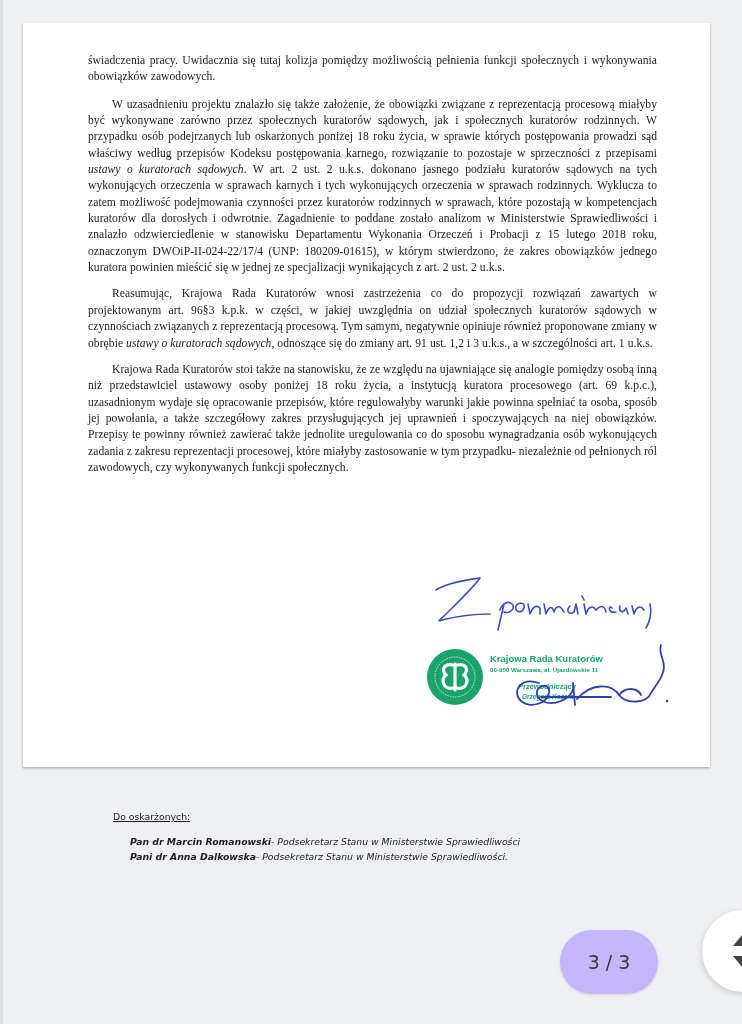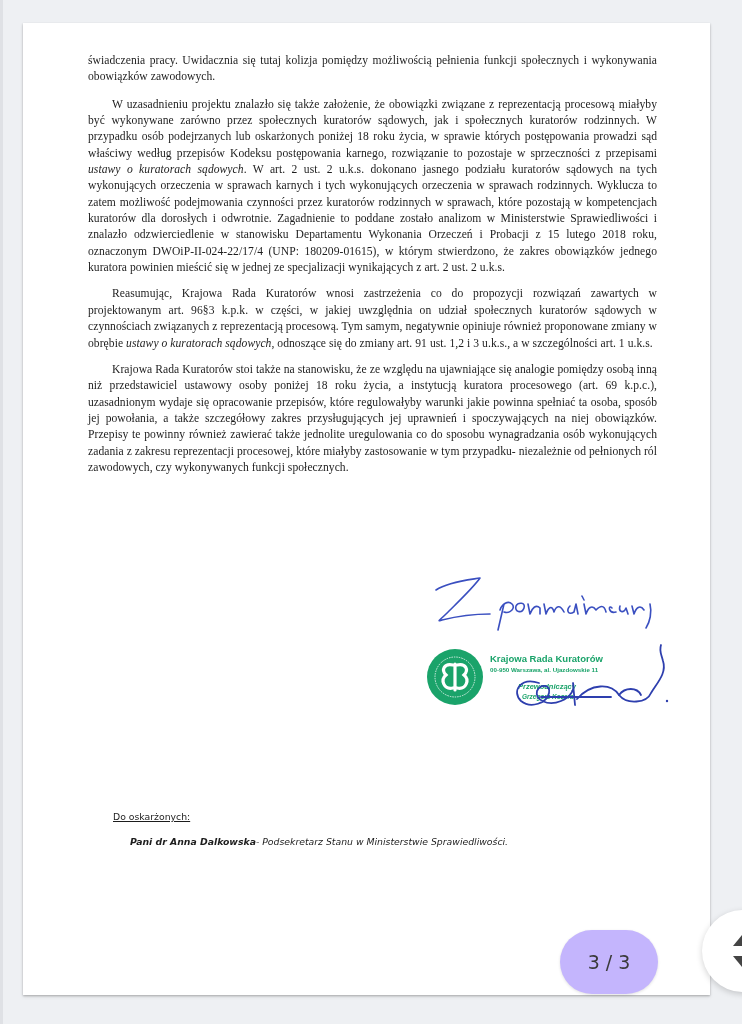--- a/index.html
+++ b/index.html
@@ -3,21 +3,21 @@
 <meta charset="utf-8">
 <style>
   html, body { margin: 0; padding: 0; }
   body {
     width: 742px; height: 1024px; overflow: hidden; position: relative;
     background: #eef0f3;
     font-family: "Liberation Serif", "DejaVu Serif", serif;
   }
   .viewer-left-edge { position: absolute; left: 0; top: 0; width: 3px; height: 1024px; background: #dfe1e5; }
   .page {
-    position: absolute; left: 23px; top: 23px; width: 687px; height: 972px;
+    position: absolute; left: 23px; top: 23px; width: 687px; height: 744px;
     background: #ffffff;
     box-shadow: 0 1px 2px rgba(0,0,0,0.25), 0 2px 4px rgba(0,0,0,0.08);
   }
   .body-text {
     position: absolute; left: 65px; top: 30px; width: 569px;
     font-size: 11.6px; line-height: 16.35px; color: #1d1d1d;
     text-align: justify; letter-spacing: 0.05px;
   }
   .body-text p { margin: 0 0 10px 0; text-indent: 24px; }
   .body-text p.noindent { text-indent: 0; }
@@ -124,20 +124,23 @@
       <path d="M40 54 L110 54"></path>
       <path d="M76 56 C90 40, 110 40, 118 52 C126 62, 146 60, 150 50 C156 40, 166 30, 162 18 C160 10, 158 8, 160 2"></path>
       <path d="M118 52 C124 44, 136 44, 140 52"></path>
     </g>
     <circle cx="166" cy="58" r="1.2" fill="#2e3fae"></circle>
   </svg>
 
   <div class="cc">
     <div class="cc-heading">Do oskarżonych:</div>
     <div class="cc-line">
+      <span class="who">Pan dr Marcin Romanowski</span><span>- Podsekretarz Stanu w Ministerstwie Sprawiedliwości</span>
+    </div>
+    <div class="cc-line">
       <span class="who">Pani dr Anna Dalkowska</span><span>- Podsekretarz Stanu w Ministerstwie Sprawiedliwości.</span>
     </div>
   </div>
 </div>
 
 <div class="page-badge">3 / 3</div>
 
 <div class="fab">
   <svg width="30" height="38" viewBox="0 0 30 38">
     <path d="M15 3 L24 14 L6 14 Z" fill="#444"></path>

